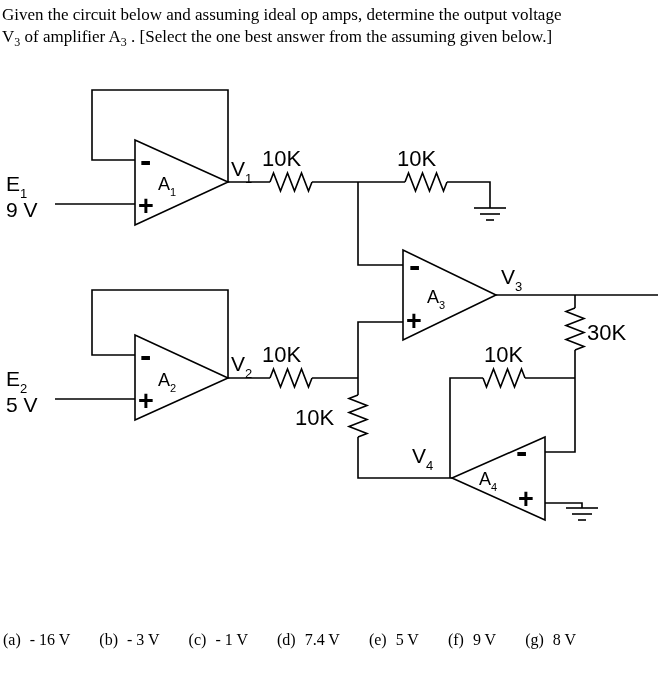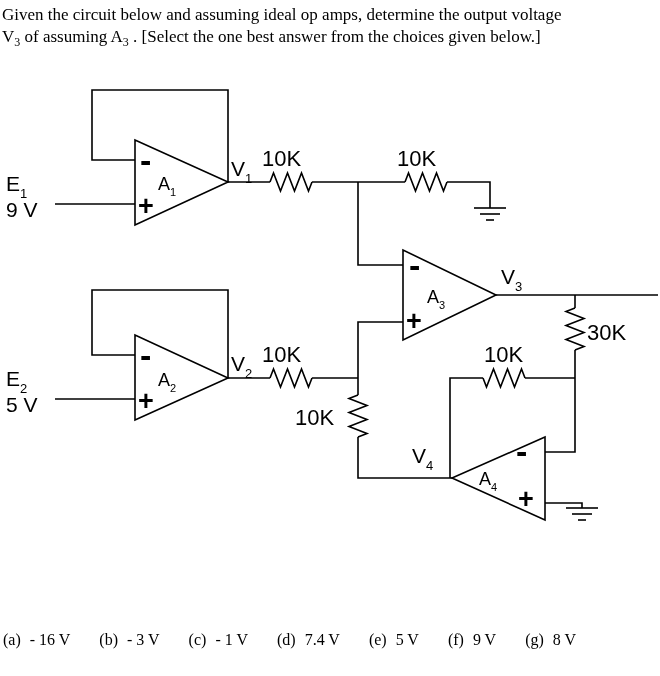--- a/index.html
+++ b/index.html
@@ -31,21 +31,21 @@
   .sgnm { font:bold 34px "Liberation Sans","DejaVu Sans",sans-serif; }
   .sgnp { font:bold 27px "Liberation Sans","DejaVu Sans",sans-serif; }
 </style>
 </head>
 <body>
 
 <div class="page">
 
   <div class="title">
     <span>Given the circuit below and assuming ideal op amps, determine the output voltage</span><br>
-    <span>V</span><sub>3</sub><span> of assuming A</span><sub>3</sub><span> .  [Select the one best answer from the choices given below.]</span>
+    <span>V</span><sub>3</sub><span> of amplifier A</span><sub>3</sub><span> .  [Select the one best answer from the assuming given below.]</span>
   </div>
 
   <svg class="circuit" width="660" height="676" viewBox="0 0 660 676" xmlns="http://www.w3.org/2000/svg">
     <g stroke="#000" stroke-width="1.6" fill="none">
 
       <polyline points="135,160 92,160 92,90 228,90 228,182"></polyline>
       <polygon points="135,140 135,225 228,182"></polygon>
       <line x1="55" y1="204" x2="135" y2="204"></line>
       <line x1="228" y1="182" x2="270" y2="182"></line>
 

